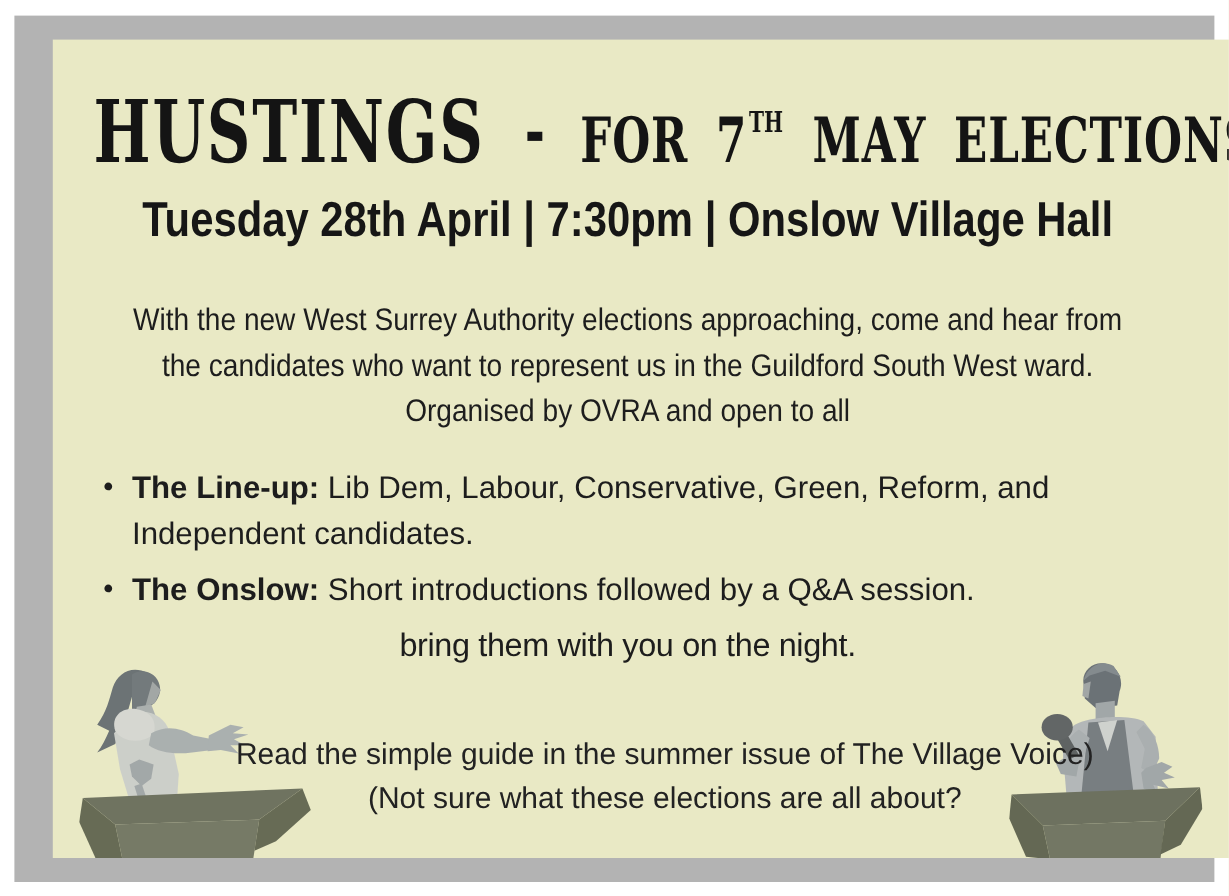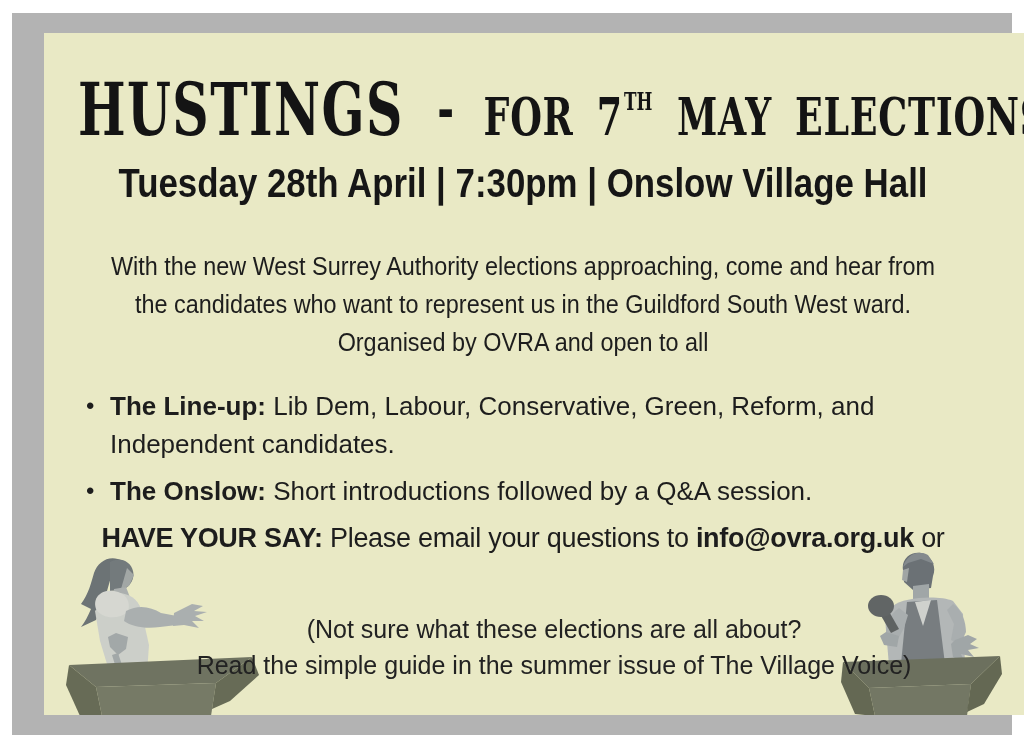--- a/index.html
+++ b/index.html
@@ -100,26 +100,26 @@
         <span class="bullet-dot">•</span>
         <span><span class="b">The Line-up:</span><span> Lib Dem, Labour, Conservative, Green, Reform, and Independent candidates.</span></span>
       </div>
       <div class="bullet">
         <span class="bullet-dot">•</span>
         <span><span class="b">The Onslow:</span><span> Short introductions followed by a Q&amp;A session.</span></span>
       </div>
     </div>
 
     <div class="hys">
-      <div><span class="b">HAVE YOUR SAY:</span><span> Please email your questions to </span><span class="b">info@ovra.org.uk</span><span> or</span></div>
+      <div>bring them with you on the night.</div>
     </div>
 
     <div class="note">
+      <div>Read the simple guide in the summer issue of The Village Voice)</div>
       <div>(Not sure what these elections are all about?</div>
-      <div>Read the simple guide in the summer issue of The Village Voice)</div>
     </div>
 
     <div class="figure-left">
       <svg viewBox="0 0 202 167">
         <g opacity="0.78">
 
           <path d="M57,12 C44,5 32,12 28,24 C25,34 23,44 15,55 L25,60 C22,67 19,73 15,78 L30,71 C36,60 39,50 41,42 L45,28 Z" fill="#49525f"></path>
 
           <path d="M44,13 C53,7 65,12 67,22 C69,30 64,38 56,41 L44,42 Z" fill="#525b68"></path>
           <polygon points="61,19 68,26 63,37 55,40" fill="#8f959d"></polygon>

